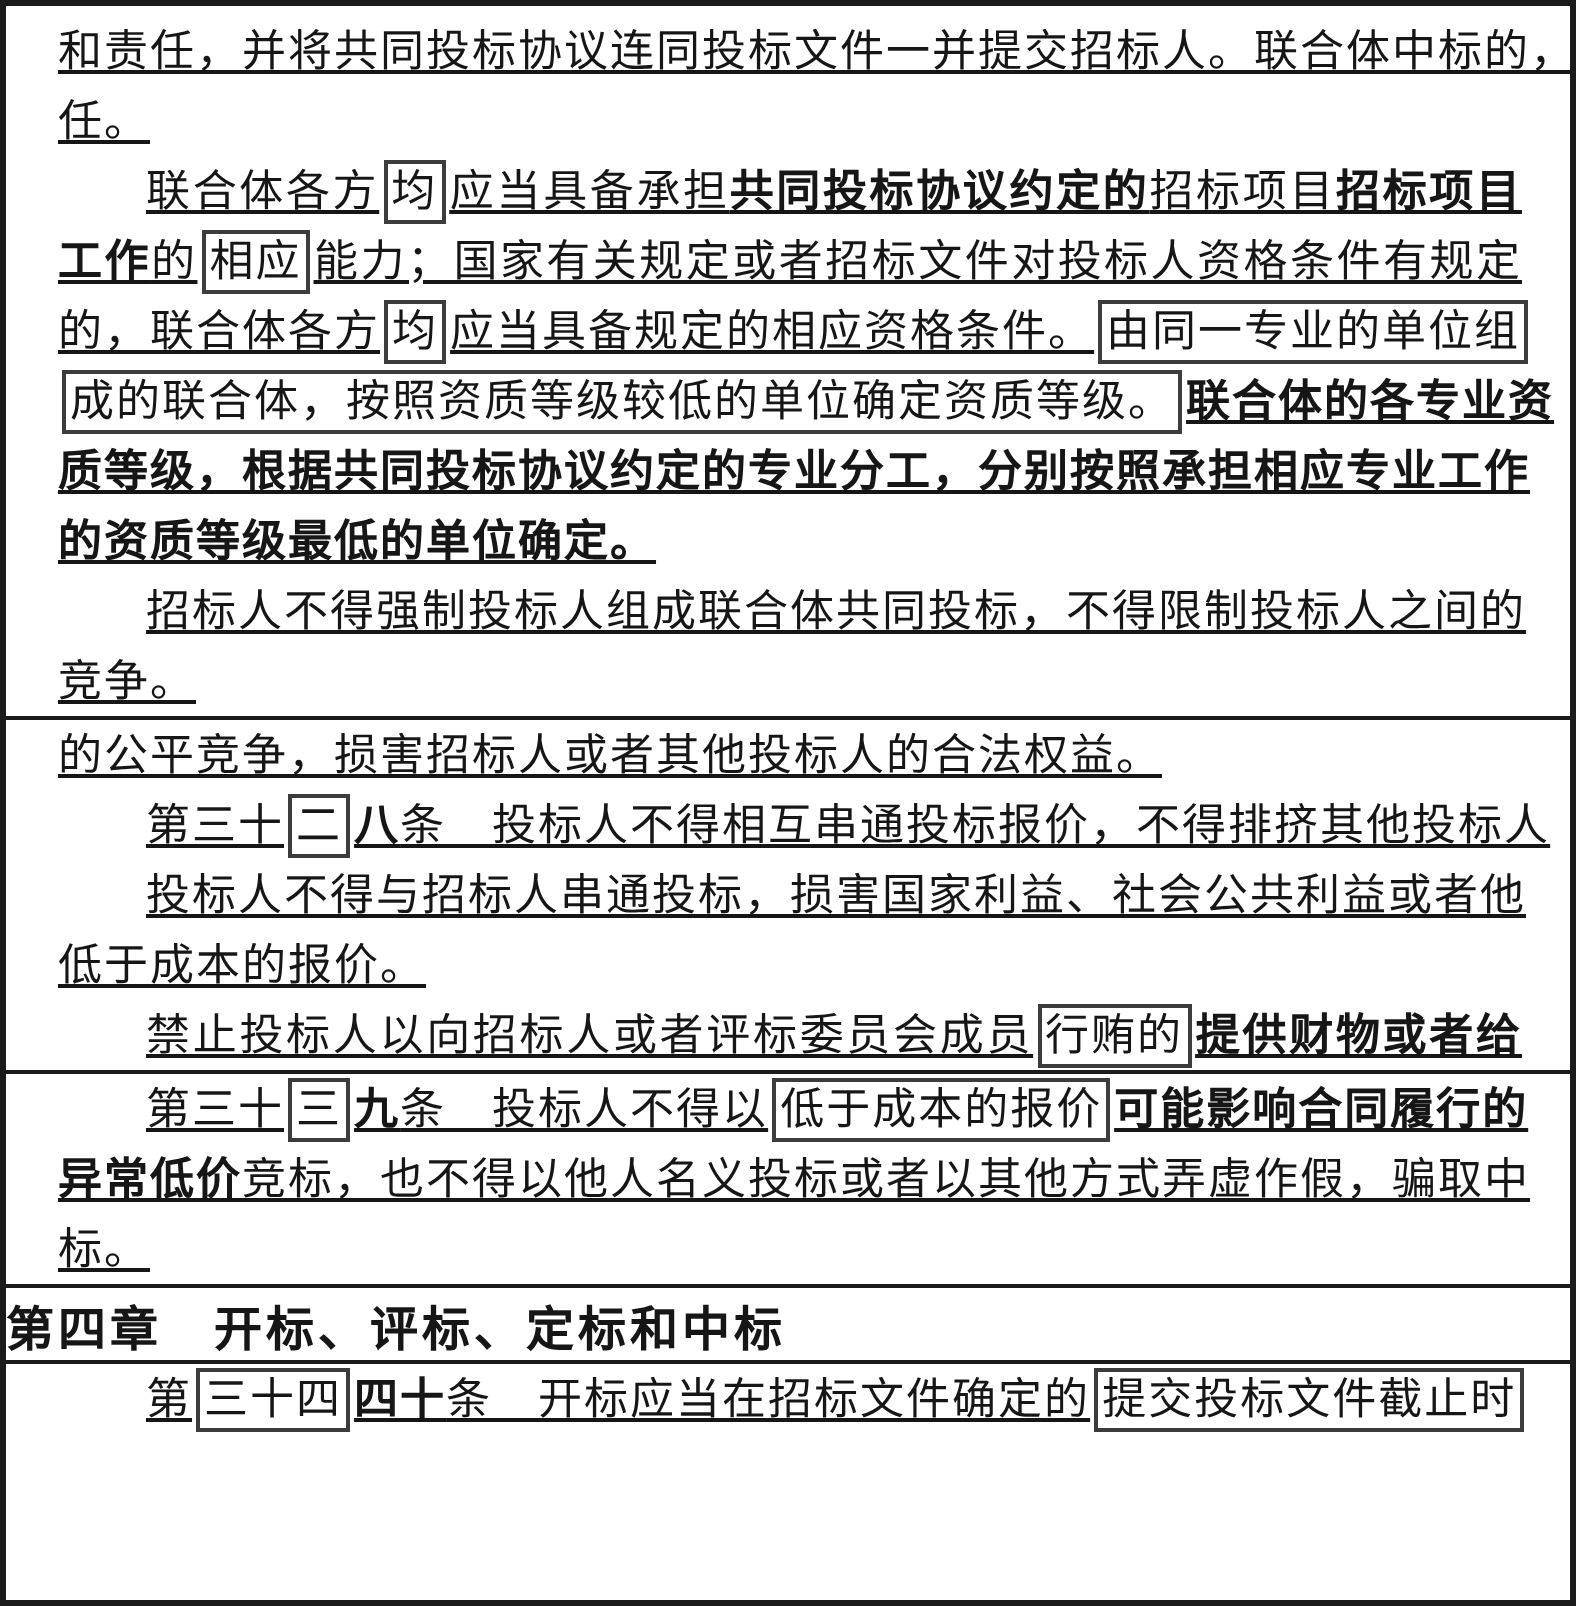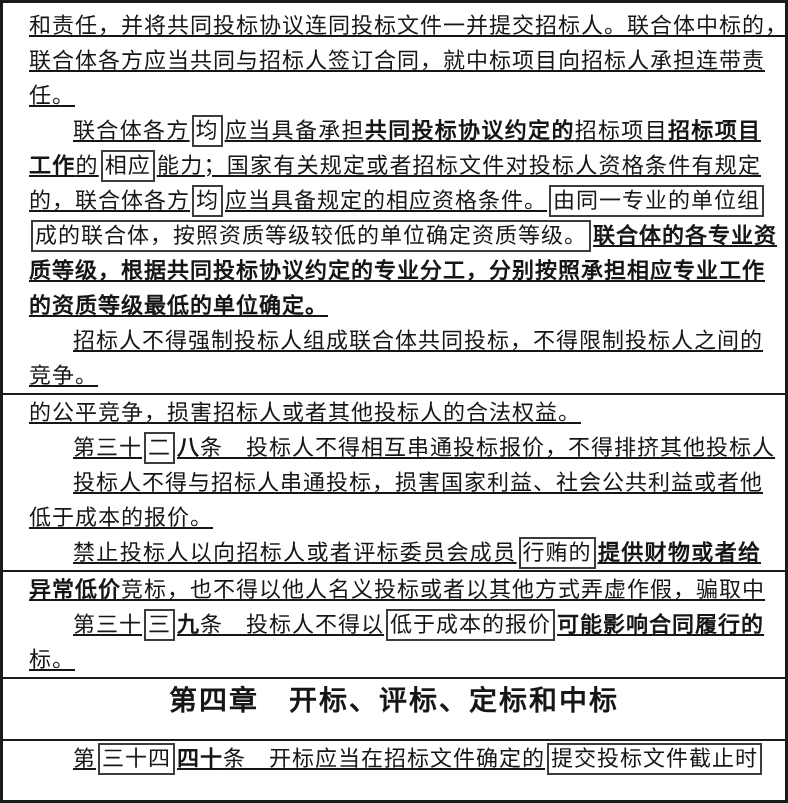--- a/index.html
+++ b/index.html
@@ -30,24 +30,24 @@
     text-decoration:underline;
   }
   .line.justify{
     text-align:justify;
     text-align-last:justify;
   }
   .line.indent{
     text-indent:2em;
   }
   .heading{
-    font-size:28px;
+    font-size:24px;
     line-height:44px;
-    height:60px;
-    text-align:center;
+    height:36px;
+    text-align:left;
     font-weight:700;
     font-family:"Liberation Sans","DejaVu Sans",sans-serif;
     letter-spacing:2px;
     white-space:nowrap;
     overflow:hidden;
   }
   .heading .heavy{font-weight:900;}
   .divider{
     border-top:2px solid var(--border);
     height:0;
@@ -65,38 +65,37 @@
     line-height:28px;
     text-indent:0;
   }
 </style>
 </head>
 <body>
 
 <div class="page">
   <div id="doc-body">
       <div class="line justify"><span class="">和责任，并将共同投标协议连同投标文件一并提交招标人。联合体中标的，</span></div>
-      <div class="line justify"><span class="">联合体各方应当共同与招标人签订合同，就中标项目向招标人承担连带责</span></div>
       <div class="line"><span class="">任。</span></div>
       <div class="line indent justify"><span class="">联合体各方</span><span class="boxed ">均</span><span class="">应当具备承担</span><span class="ins ">共同投标协议约定的</span><span class="">招标项目</span><span class="ins ">招标项目</span></div>
       <div class="line justify"><span class="ins ">工作</span><span class="">的</span><span class="boxed ">相应</span><span class="">能力；国家有关规定或者招标文件对投标人资格条件有规定</span></div>
       <div class="line justify"><span class="">的，联合体各方</span><span class="boxed ">均</span><span class="">应当具备规定的相应资格条件。</span><span class="boxed ">由同一专业的单位组</span></div>
       <div class="line justify"><span class="boxed ">成的联合体，按照资质等级较低的单位确定资质等级。</span><span class="ins ">联合体的各专业资</span></div>
       <div class="line justify"><span class="ins ">质等级，根据共同投标协议约定的专业分工，分别按照承担相应专业工作</span></div>
       <div class="line"><span class="ins ">的资质等级最低的单位确定。</span></div>
       <div class="line indent justify"><span class="">招标人不得强制投标人组成联合体共同投标，不得限制投标人之间的</span></div>
       <div class="line"><span class="">竞争。</span></div>
       <div class="divider"></div>
       <div class="line"><span class="">的公平竞争，损害招标人或者其他投标人的合法权益。</span></div>
       <div class="line indent justify"><span class="">第三十</span><span class="boxed ">二</span><span class="ins ">八</span><span class="">条　投标人不得相互串通投标报价，不得排挤其他投标人</span></div>
       <div class="line indent justify"><span class="">投标人不得与招标人串通投标，损害国家利益、社会公共利益或者他</span></div>
       <div class="line"><span class="">低于成本的报价。</span></div>
       <div class="line indent justify"><span class="">禁止投标人以向招标人或者评标委员会成员</span><span class="boxed ">行贿的</span><span class="ins ">提供财物或者给</span></div>
       <div class="divider"></div>
+      <div class="line indent justify"><span class="">第三十</span><span class="boxed ">三</span><span class="ins ">九</span><span class="">条　投标人不得以</span><span class="boxed ">低于成本的报价</span><span class="ins ">可能影响合同履行的</span></div>
       <div class="line justify"><span class="ins ">异常低价</span><span class="">竞标，也不得以他人名义投标或者以其他方式弄虚作假，骗取中</span></div>
-      <div class="line indent justify"><span class="">第三十</span><span class="boxed ">三</span><span class="ins ">九</span><span class="">条　投标人不得以</span><span class="boxed ">低于成本的报价</span><span class="ins ">可能影响合同履行的</span></div>
       <div class="line"><span class="">标。</span></div>
       <div class="divider"></div>
       <div class="heading"><span class="">第四章　开标、评标、</span><span class="heavy">定标和中标</span></div>
       <div class="divider"></div>
       <div class="line indent justify"><span class="">第</span><span class="boxed ">三十四</span><span class="ins ">四十</span><span class="">条　开标应当在招标文件确定的</span><span class="boxed ">提交投标文件截止时</span></div>
     </div>
 </div>
 
 </body></html>

